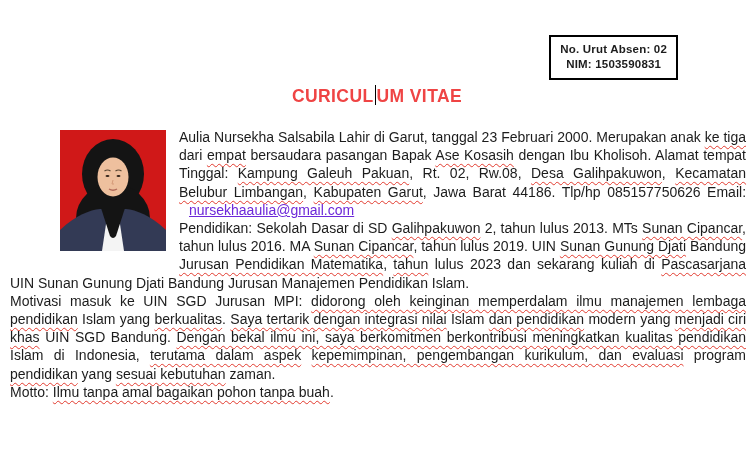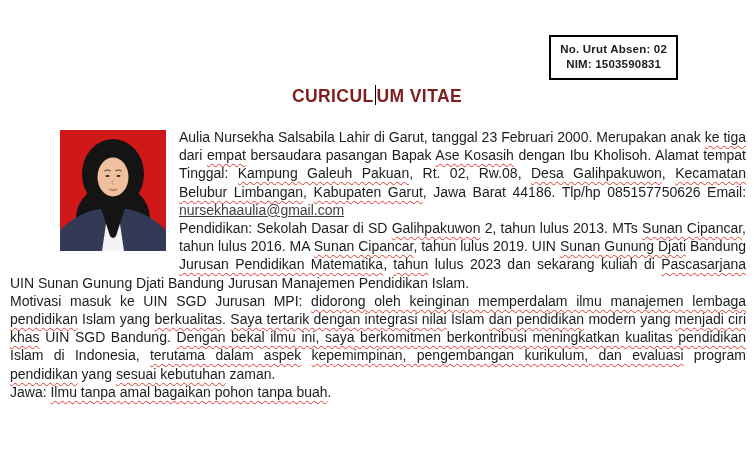--- a/index.html
+++ b/index.html
@@ -29,21 +29,21 @@
   
   .title {
     position: absolute;
     top: 85px;
     left: 0;
     width: 100%;
     text-align: center;
     font-size: 17.5px;
     font-weight: 700;
     letter-spacing: 0.4px;
-    color: #7f1d1d;
+    color: #ef4444;
   }
   .caret {
     display: inline-block;
     width: 1px;
     height: 20px;
     background: #000;
     vertical-align: -3px;
     margin: 0 1px;
   }
 
@@ -67,23 +67,24 @@
   .para { text-align: justify; margin: 0; }
   .bold { font-weight: 400; }
   .squiggle {
     text-decoration-line: underline;
     text-decoration-style: wavy;
     text-decoration-color: #e23a2e;
     text-decoration-thickness: 1px;
     text-underline-offset: 3px;
   }
   .email-link {
-    color: #404040;
+    color: #6d28d9;
     text-decoration: underline;
     cursor: pointer;
+    margin-left: 10px;
   }
 </style>
 </head>
 <body>
 
 <div class="header-box">
   <div class="hb-line1">No. Urut Absen: 02</div>
   <div class="hb-line3">NIM: 1503590831</div>
 </div>
 
@@ -115,15 +116,15 @@
 
       <polygon points="46,94 60,94 64,121 42,121" fill="#f4f4f4"></polygon>
 
       <path d="M41,78 L65,78 L56,106 Q53,110 50,106 Z" fill="#141414"></path>
     </svg>
   </div>
   <div>
       <p class="para"><span class="bold">Aulia Nursekha Salsabila</span><span> Lahir di Garut, tanggal 23 Februari 2000. Merupakan anak </span><span class="squiggle">ke tiga</span><span>  dari </span><span class="squiggle">empat</span><span> bersaudara pasangan Bapak </span><span class="squiggle">Ase Kosasih</span><span> dengan Ibu Kholisoh.  Alamat tempat Tinggal: </span><span class="squiggle">Kampung Galeuh Pakuan</span><span>, Rt. 02, Rw.08, </span><span class="squiggle">Desa Galihpakuwon</span><span>, </span><span class="squiggle">Kecamatan Belubur Limbangan</span><span>, </span><span class="squiggle">Kabupaten Garut</span><span>, Jawa Barat 44186. Tlp/hp 085157750626 Email: </span><a class="email-link">nursekhaaulia@gmail.com</a></p>
       <p class="para"><span>Pendidikan: Sekolah Dasar di SD </span><span class="squiggle">Galihpakuwon</span><span> 2, tahun lulus 2013. MTs </span><span class="squiggle">Sunan Cipancar</span><span>,  tahun lulus 2016.  MA </span><span class="squiggle">Sunan Cipancar</span><span>, tahun lulus 2019. UIN </span><span class="squiggle">Sunan Gunung Djati</span><span> Bandung </span><span class="squiggle">Jurusan Pendidikan Matematika</span><span>, </span><span class="squiggle">tahun</span><span> lulus 2023 dan sekarang kuliah di </span><span class="squiggle">Pascasarjana</span><span> UIN Sunan Gunung Djati Bandung Jurusan Manajemen Pendidikan Islam.</span></p>
       <p class="para"><span>Motivasi masuk ke UIN SGD Jurusan MPI: </span><span class="squiggle">didorong oleh keinginan memperdalam ilmu manajemen lembaga pendidikan</span><span> Islam yang </span><span class="squiggle">berkualitas</span><span>. </span><span class="squiggle">Saya tertarik dengan integrasi nilai</span><span> Islam </span><span class="squiggle">dan pendidikan</span><span> modern yang </span><span class="squiggle">menjadi ciri khas</span><span> UIN SGD Bandung. </span><span class="squiggle">Dengan bekal ilmu ini, saya berkomitmen berkontribusi meningkatkan kualitas pendidikan</span><span> Islam di Indonesia, </span><span class="squiggle">terutama dalam aspek</span><span> </span><span class="squiggle">kepemimpinan, pengembangan kurikulum, dan evaluasi</span><span> program </span><span class="squiggle">pendidikan</span><span> yang </span><span class="squiggle">sesuai kebutuhan</span><span> zaman.</span></p>
-      <p class="para"><span>Jawa: </span><span class="squiggle">Ilmu tanpa amal bagaikan pohon tanpa buah</span><span>.</span></p>
+      <p class="para"><span>Motto: </span><span class="squiggle">Ilmu tanpa amal bagaikan pohon tanpa buah</span><span>.</span></p>
     </div>
 </div>
 
 </body></html>

